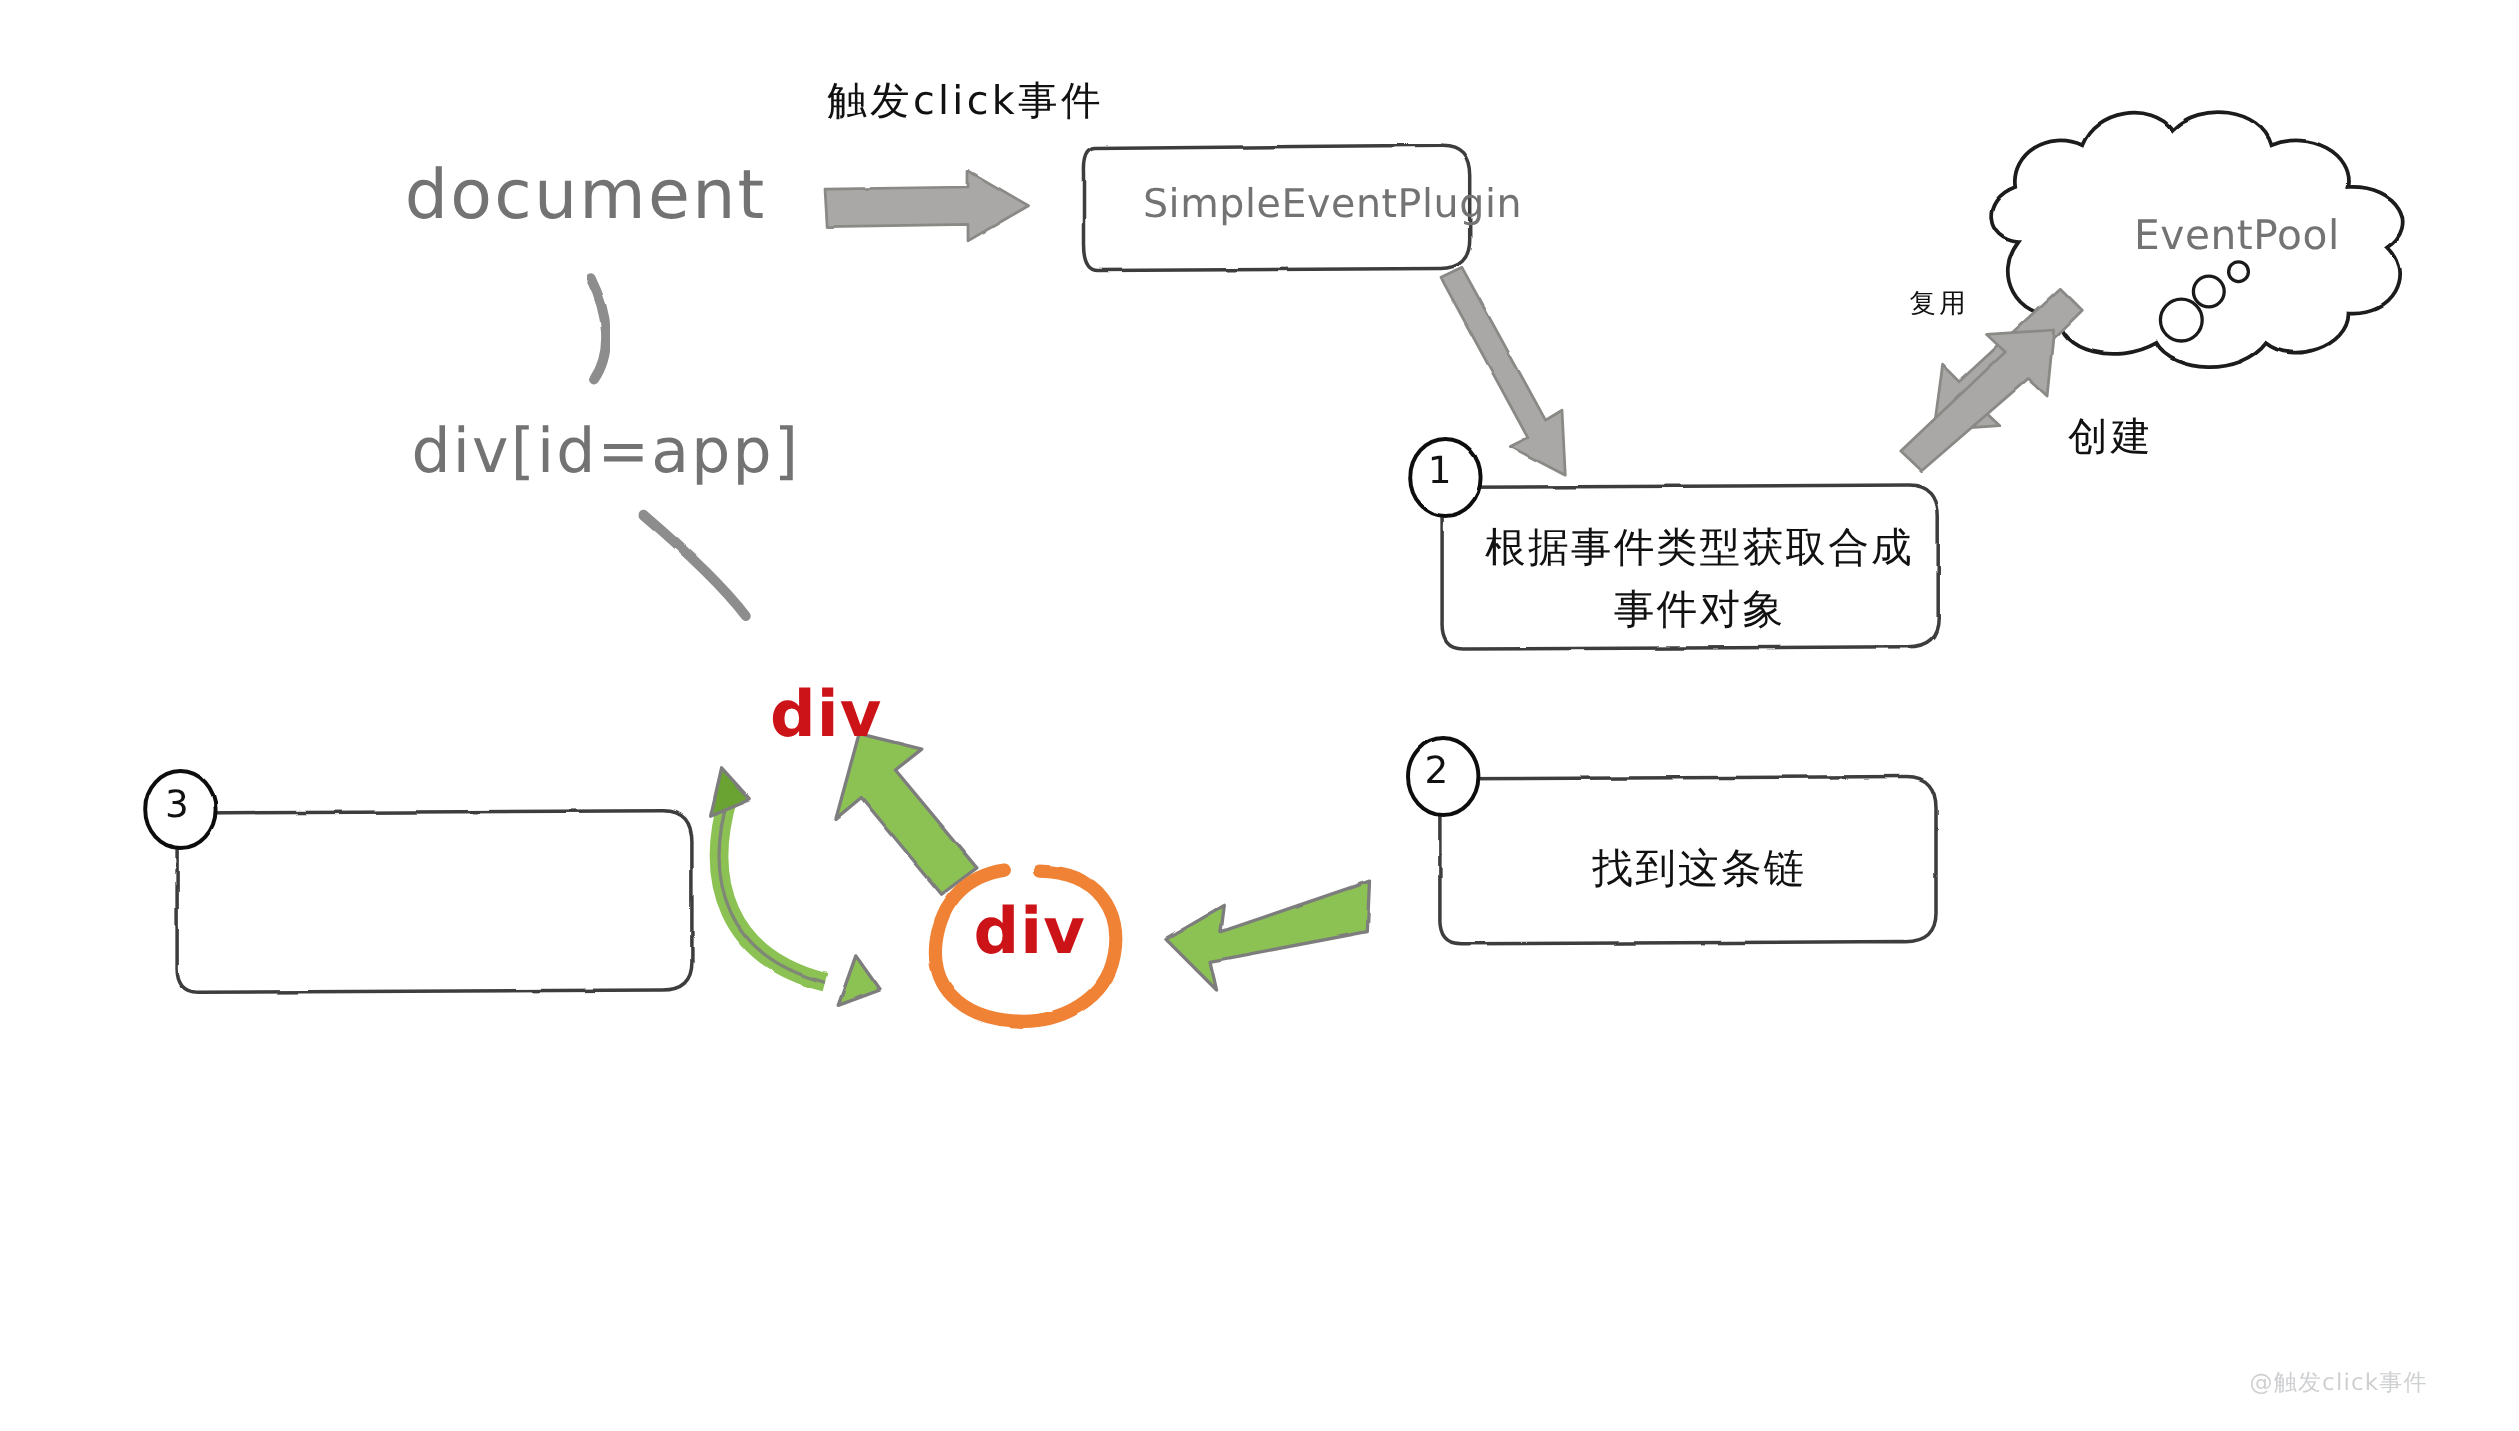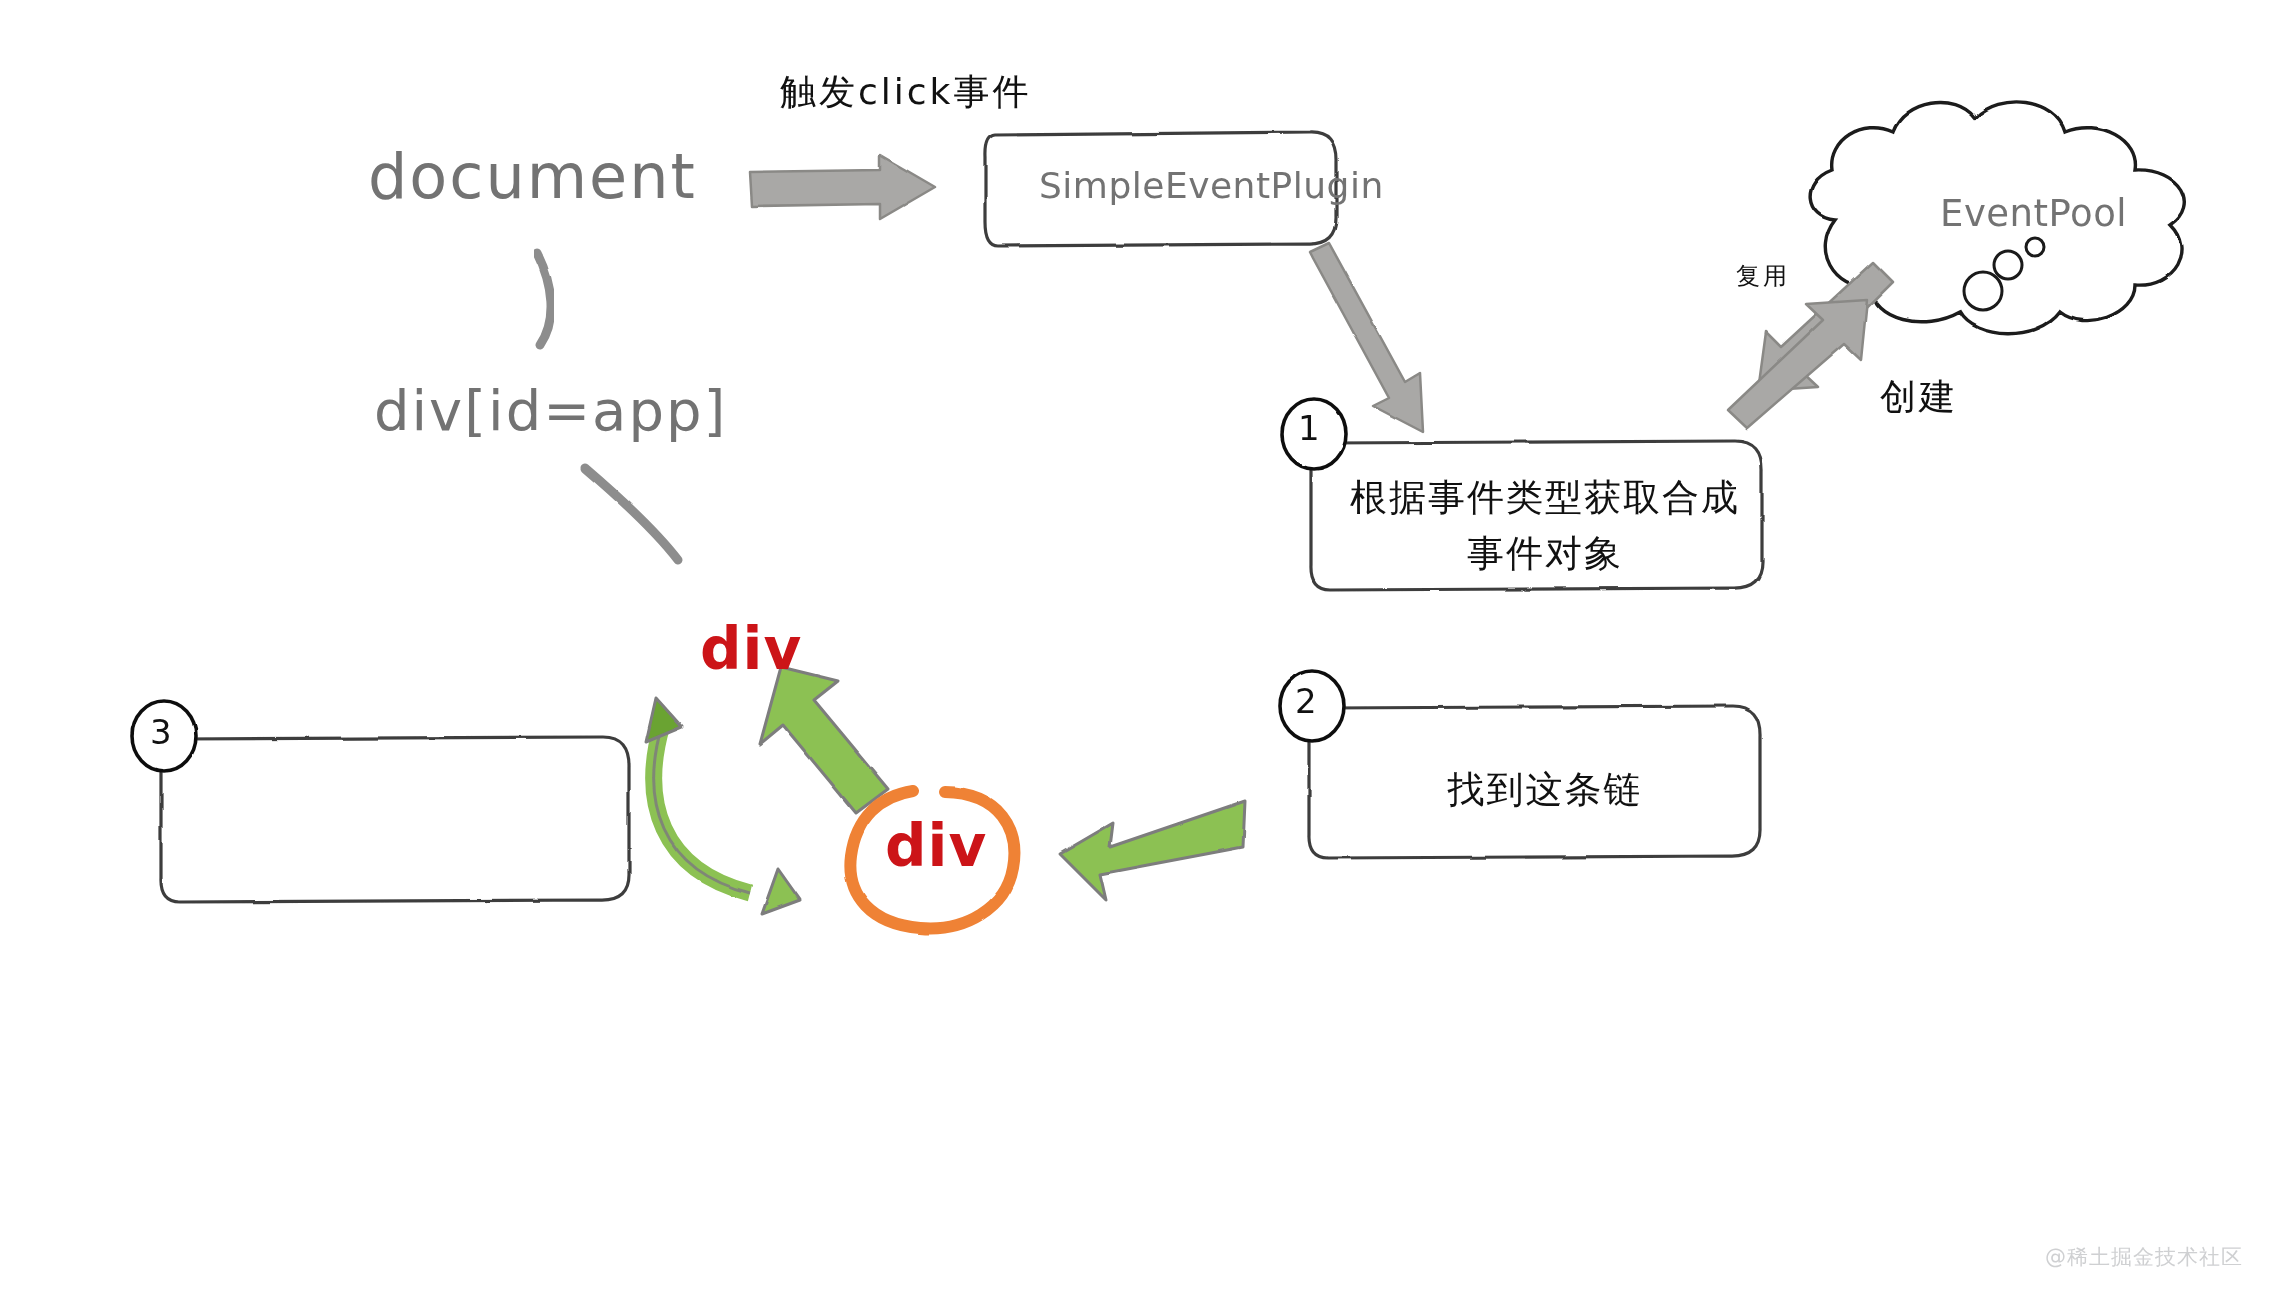--- a/index.html
+++ b/index.html
@@ -49,21 +49,21 @@
     font-size: 62px;
     letter-spacing: 2px;
   }
   #lbl-divapp {
     left: 374px;
     top: 378px;
     font-size: 56px;
     letter-spacing: 2px;
   }
   #lbl-trigger-click {
-    left: 780px;
+    left: 752px;
     top: 68px;
     font-size: 36px;
   }
   #lbl-simple-event-plugin {
     left: 1015px;
     top: 165px;
     font-size: 36px;
     letter-spacing: 0.5px;
     margin-left: 24px;
   }
@@ -295,14 +295,14 @@
   <div class="node hand-cn" id="box2-text">找到这条链</div>
   <div class="node hand-cn" id="box1-text">根据事件类型获取合成事件对象</div>
 
   <div class="node hand" id="lbl-div-parent">div</div>
   <div class="node hand" id="lbl-div-child">div</div>
 
   <div class="marker-num" id="marker-1">1</div>
   <div class="marker-num" id="marker-2">2</div>
   <div class="marker-num" id="marker-3">3</div>
 
-  <div id="watermark">@稀土掘金技术社区</div>
+  <div id="watermark">@触发click事件</div>
 </div>
 
 </body></html>

